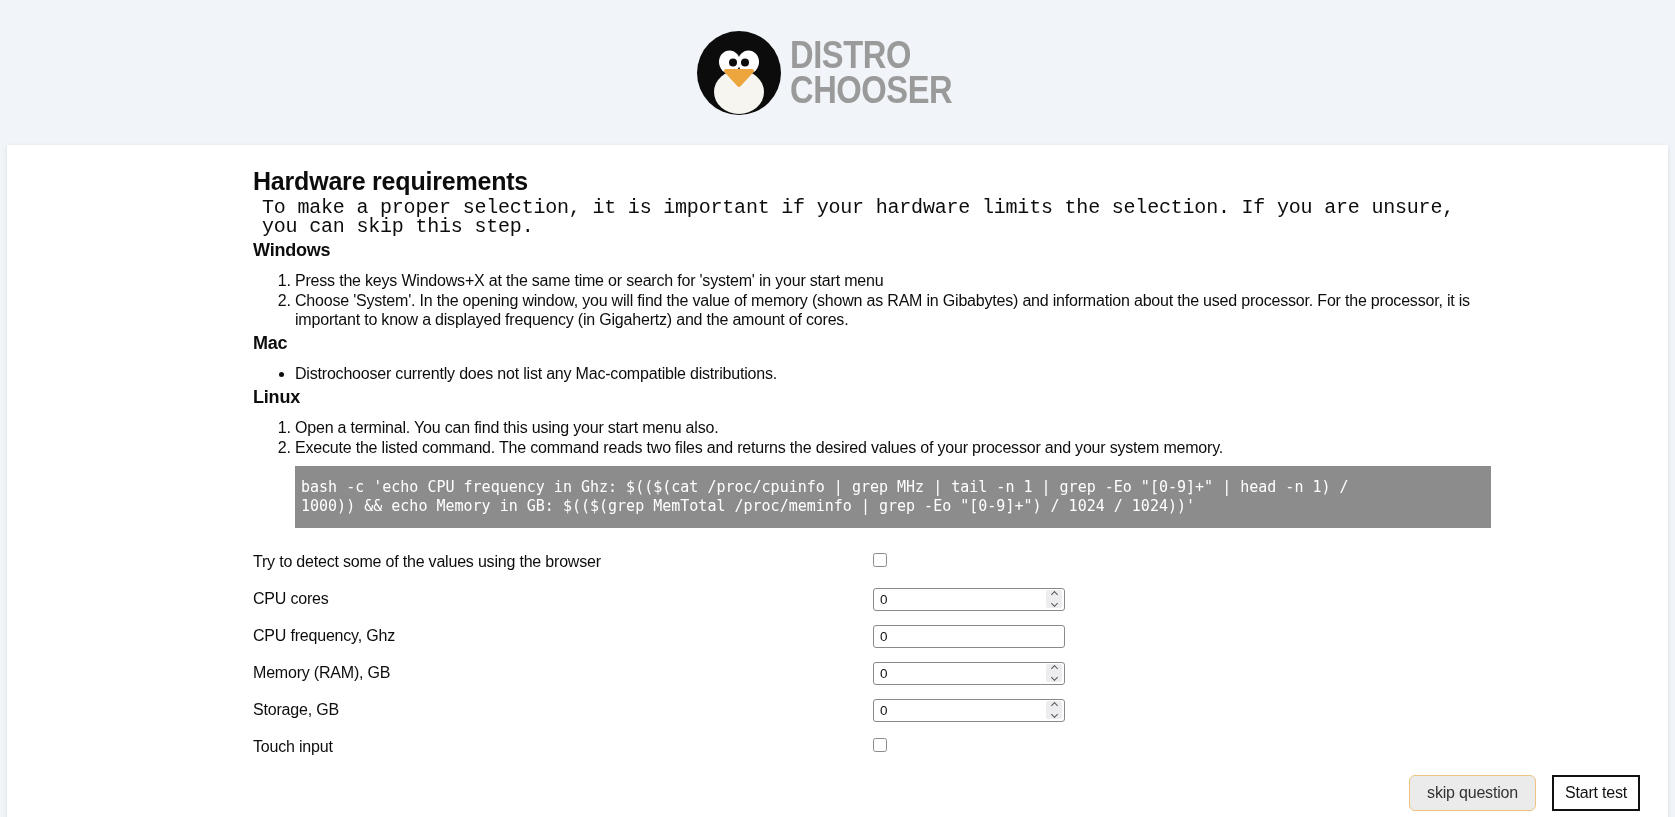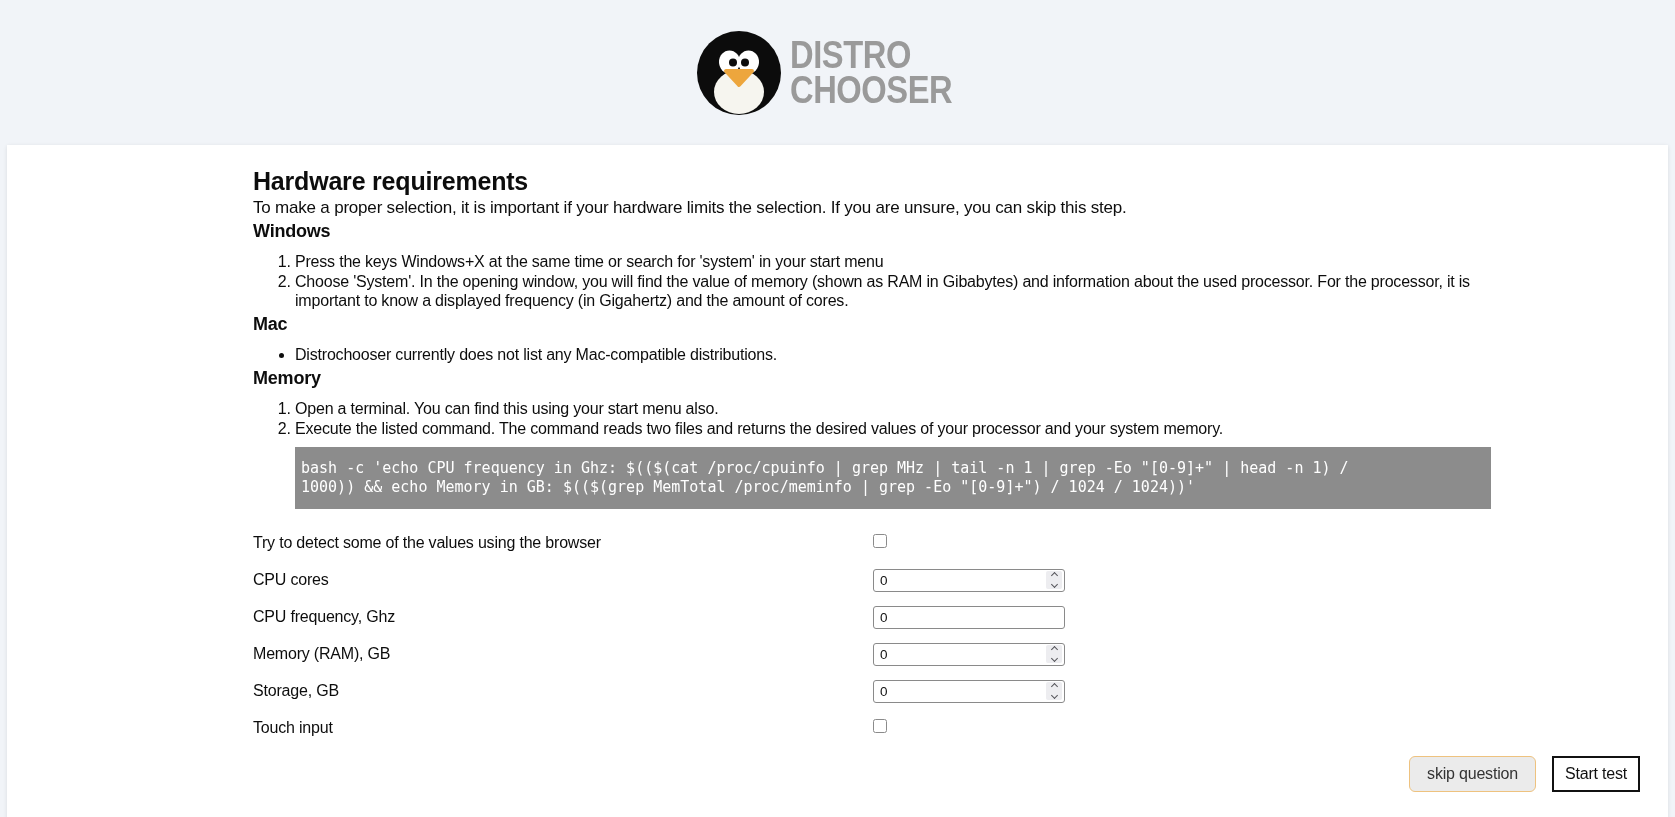--- a/index.html
+++ b/index.html
@@ -39,21 +39,21 @@
   
   .panel{
     margin:0 7px;
     min-height:650px;
     background:var(--panel-bg);
     box-shadow:0 1px 4px rgba(0,0,0,0.10);
     padding:22px 28px 30px 246px;
   }
   .textcol{max-width:1244px;}
   h1{font-size:25px;line-height:1.15;margin:0;}
-  p.intro{margin:2px 0 2px;font-size:17px;line-height:19px;}
+  p.intro{margin:2px 9px 2px;font-size:20px;line-height:19px;font-family:Liberation Mono, monospace;}
   h2{font-size:18px;line-height:21px;margin:4px 0 1px;}
   ol,ul{margin:10px 0 2px;padding-left:42px;font-size:16px;line-height:19px;}
   ol li,ul li{margin:0 0 1px;}
   
   pre.code{
     margin:9px 0 16px 42px;
     width:1196px;
     background:var(--code-bg);
     color:var(--code-fg);
     font-family:"DejaVu Sans Mono",monospace;
@@ -129,21 +129,21 @@
     <ol>
       <li>Press the keys Windows+X at the same time or search for 'system' in your start menu</li>
       <li>Choose 'System'. In the opening window, you will find the value of memory (shown as RAM in Gibabytes) and information about the used processor. For the processor, it is important to know a displayed frequency (in Gigahertz) and the amount of cores.</li>
     </ol>
 
     <h2>Mac</h2>
     <ul>
       <li>Distrochooser currently does not list any Mac-compatible distributions.</li>
     </ul>
 
-    <h2>Memory</h2>
+    <h2>Linux</h2>
     <ol>
       <li>Open a terminal. You can find this using your start menu also.</li>
       <li>Execute the listed command. The command reads two files and returns the desired values of your processor and your system memory.</li>
     </ol>
 
     <pre class="code">bash -c 'echo CPU frequency in Ghz: $(($(cat /proc/cpuinfo | grep MHz | tail -n 1 | grep -Eo "[0-9]+" | head -n 1) /
 1000)) &amp;&amp; echo Memory in GB: $(($(grep MemTotal /proc/meminfo | grep -Eo "[0-9]+") / 1024 / 1024))'</pre>
   </div>
 
   <div class="form">

